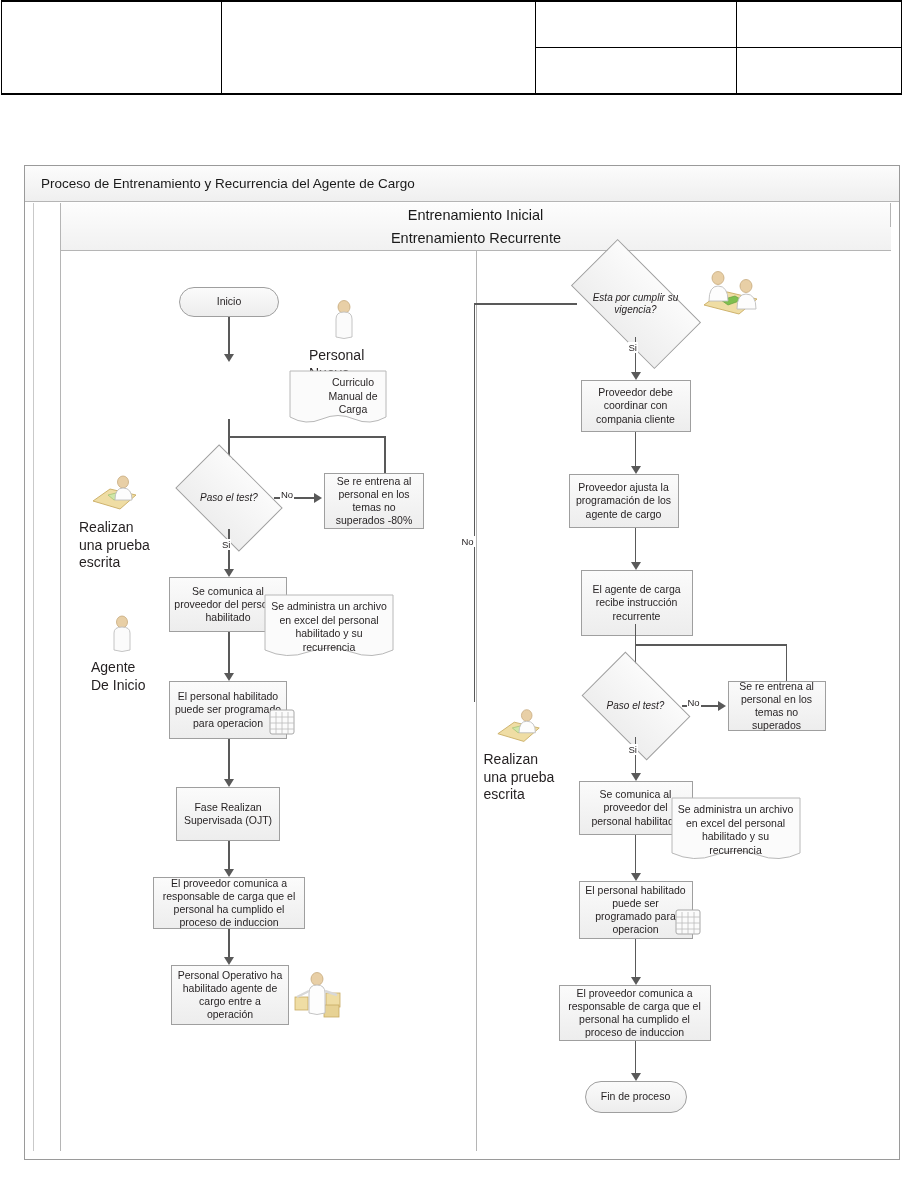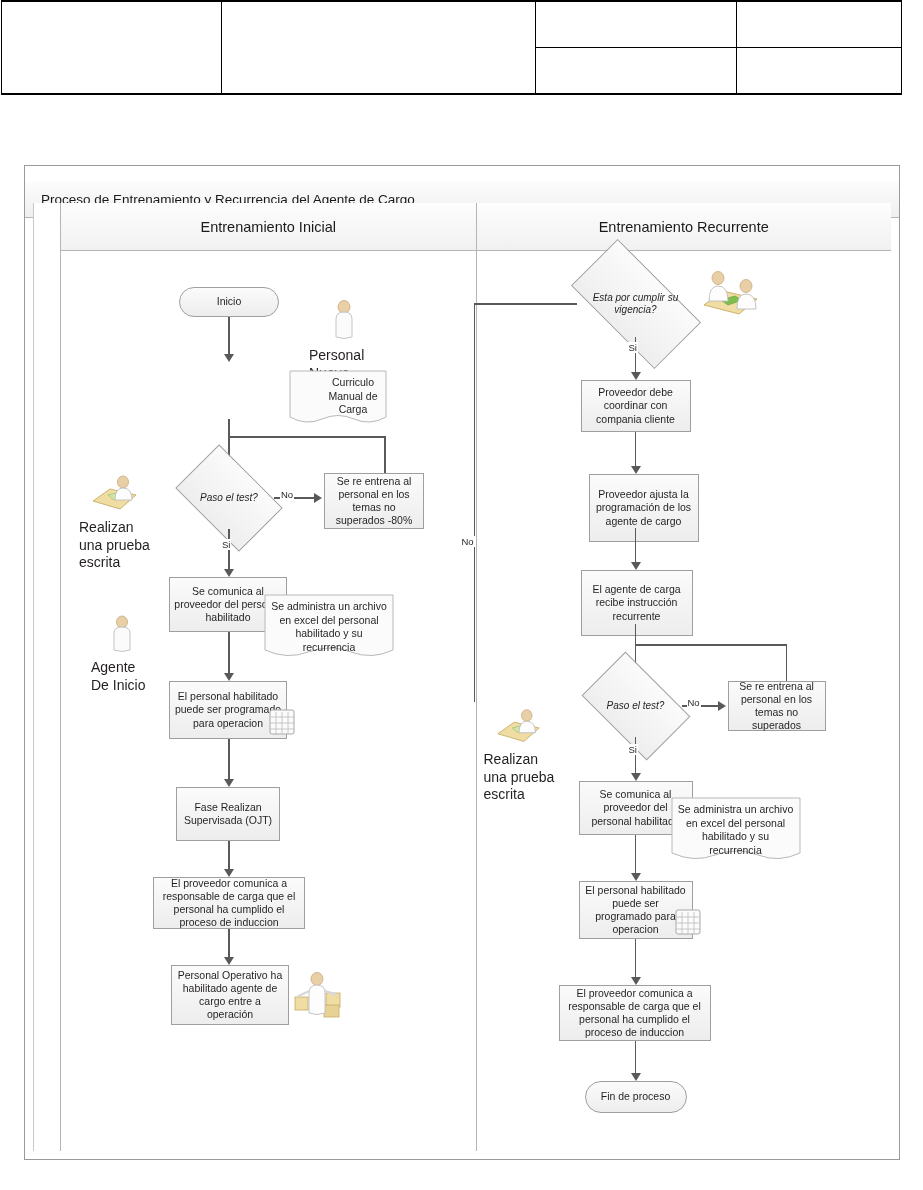--- a/index.html
+++ b/index.html
@@ -19,37 +19,37 @@
   }
   #top-table .vline{position:absolute;top:0;bottom:0;width:1px;background:#000;}
   #top-table .hline{position:absolute;height:1px;background:#000;}
 
   
   #diagram-frame{
     position:absolute;left:24px;top:165px;width:876px;height:995px;
     border:1px solid #9a9a9a;background:#ffffff;box-sizing:border-box;
   }
   #pool-title{
-    position:absolute;left:0;top:16px;right:0;height:36px;
+    position:absolute;left:0;top:0;right:0;height:36px;
     background:linear-gradient(#fcfcfc,#efefef);
     border-bottom:1px solid #b5b5b5;
     display:flex;align-items:center;padding-left:16px;
     font-size:13.5px;color:#1a1a1a;box-sizing:border-box;
   }
   
   #pool-strip{
     position:absolute;left:8px;top:37px;width:28px;bottom:8px;
     border-right:1px solid #b5b5b5;border-left:1px solid #c9c9c9;
     background:#ffffff;box-sizing:border-box;
   }
   
   #lane-headers{
     position:absolute;left:36px;top:37px;right:8px;height:48px;
     background:linear-gradient(#fdfdfd,#f1f1f1);
-    border-bottom:1px solid #b5b5b5;box-sizing:border-box;display:flex;
+    border-bottom:1px solid #b5b5b5;box-sizing:border-box;display:flex;flex-direction:column;
   }
   #lane-headers .lane-h{
     flex:1;display:flex;align-items:center;justify-content:center;
     font-size:14.5px;color:#1a1a1a;
   }
   #lane-headers .lane-h.first{border-right:1px solid #b5b5b5;}
   
   #lane-body{
     position:absolute;left:36px;top:85px;right:8px;bottom:8px;display:flex;
   }
@@ -245,21 +245,21 @@
       <div class="arw down" style="left:154px;top:121px;"></div>
 
       <div class="ln h" style="left:-3px;top:52px;width:103px;"></div>
       <div class="ln v" style="left:-3px;top:52px;height:399px;"></div>
       <div class="edge-lbl" style="left:-16px;top:285px;">No</div>
 
       <div class="node proc" style="left:104px;top:129px;width:110px;height:52px;">Proveedor debe coordinar con compania cliente</div>
       <div class="ln v" style="left:158px;top:181px;height:38px;"></div>
       <div class="arw down" style="left:154px;top:215px;"></div>
 
-      <div class="node proc" style="left:112px;top:223px;width:110px;height:68px;">Proveedor ajusta la programación de los agente de cargo</div>
+      <div class="node proc" style="left:92px;top:223px;width:110px;height:54px;">Proveedor ajusta la programación de los agente de cargo</div>
       <div class="ln v" style="left:158px;top:277px;height:38px;"></div>
       <div class="arw down" style="left:154px;top:311px;"></div>
 
       <div class="node proc" style="left:104px;top:319px;width:112px;height:66px;">El agente de carga recibe instrucción recurrente</div>
 
       <div class="ln v" style="left:158px;top:373px;height:48px;"></div>
       <div class="arw down" style="left:154px;top:417px;"></div>
       <div class="ln h" style="left:158px;top:393px;width:152px;"></div>
       <div class="ln v" style="left:309px;top:393px;height:42px;"></div>
 

